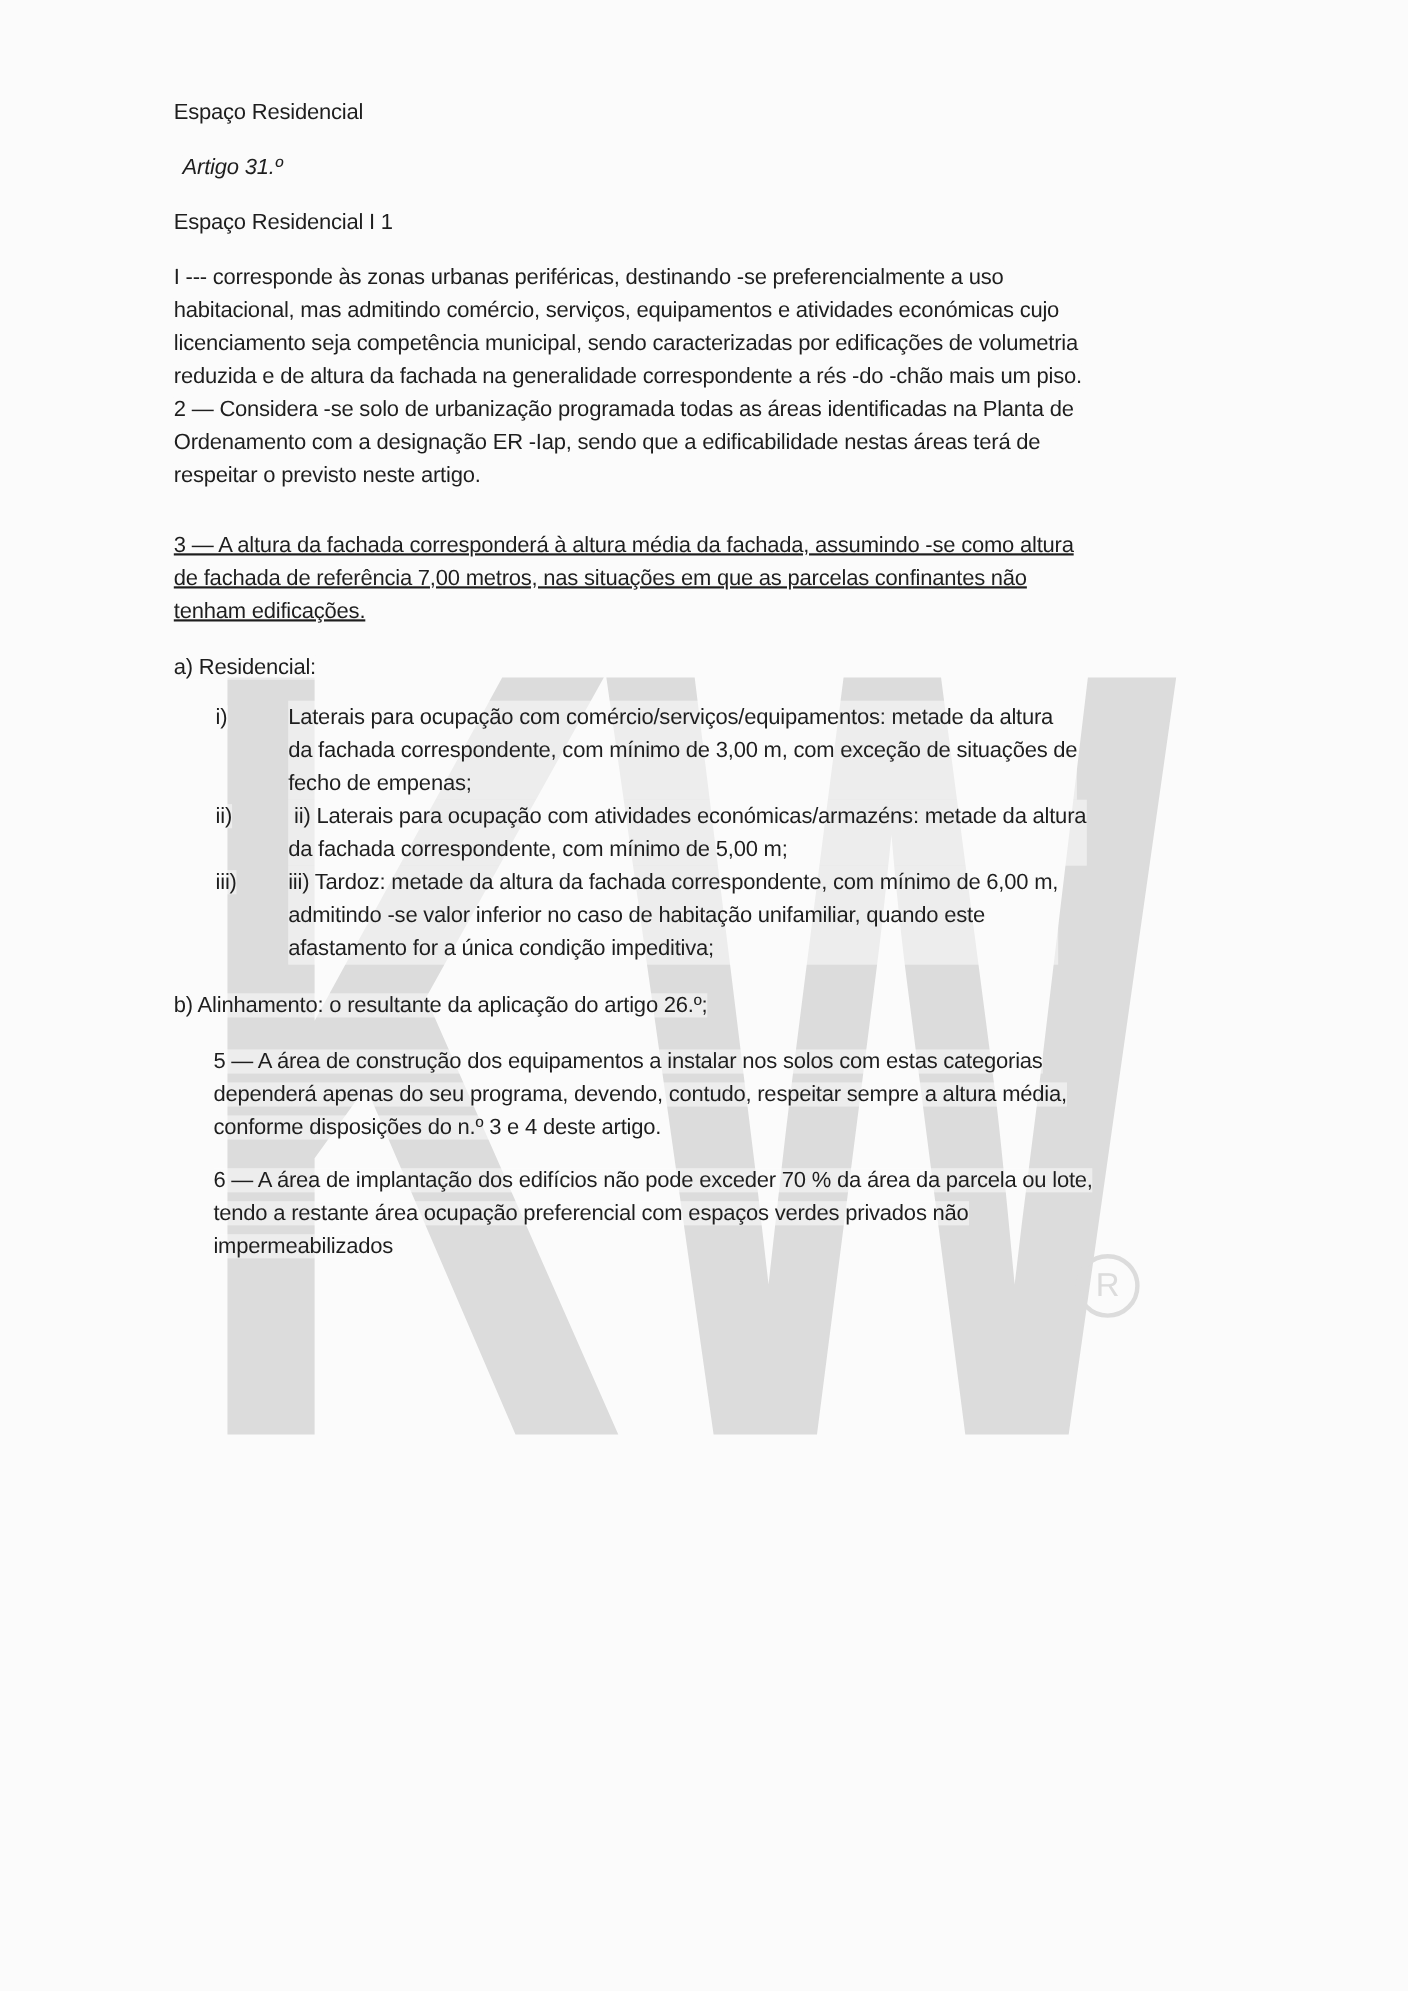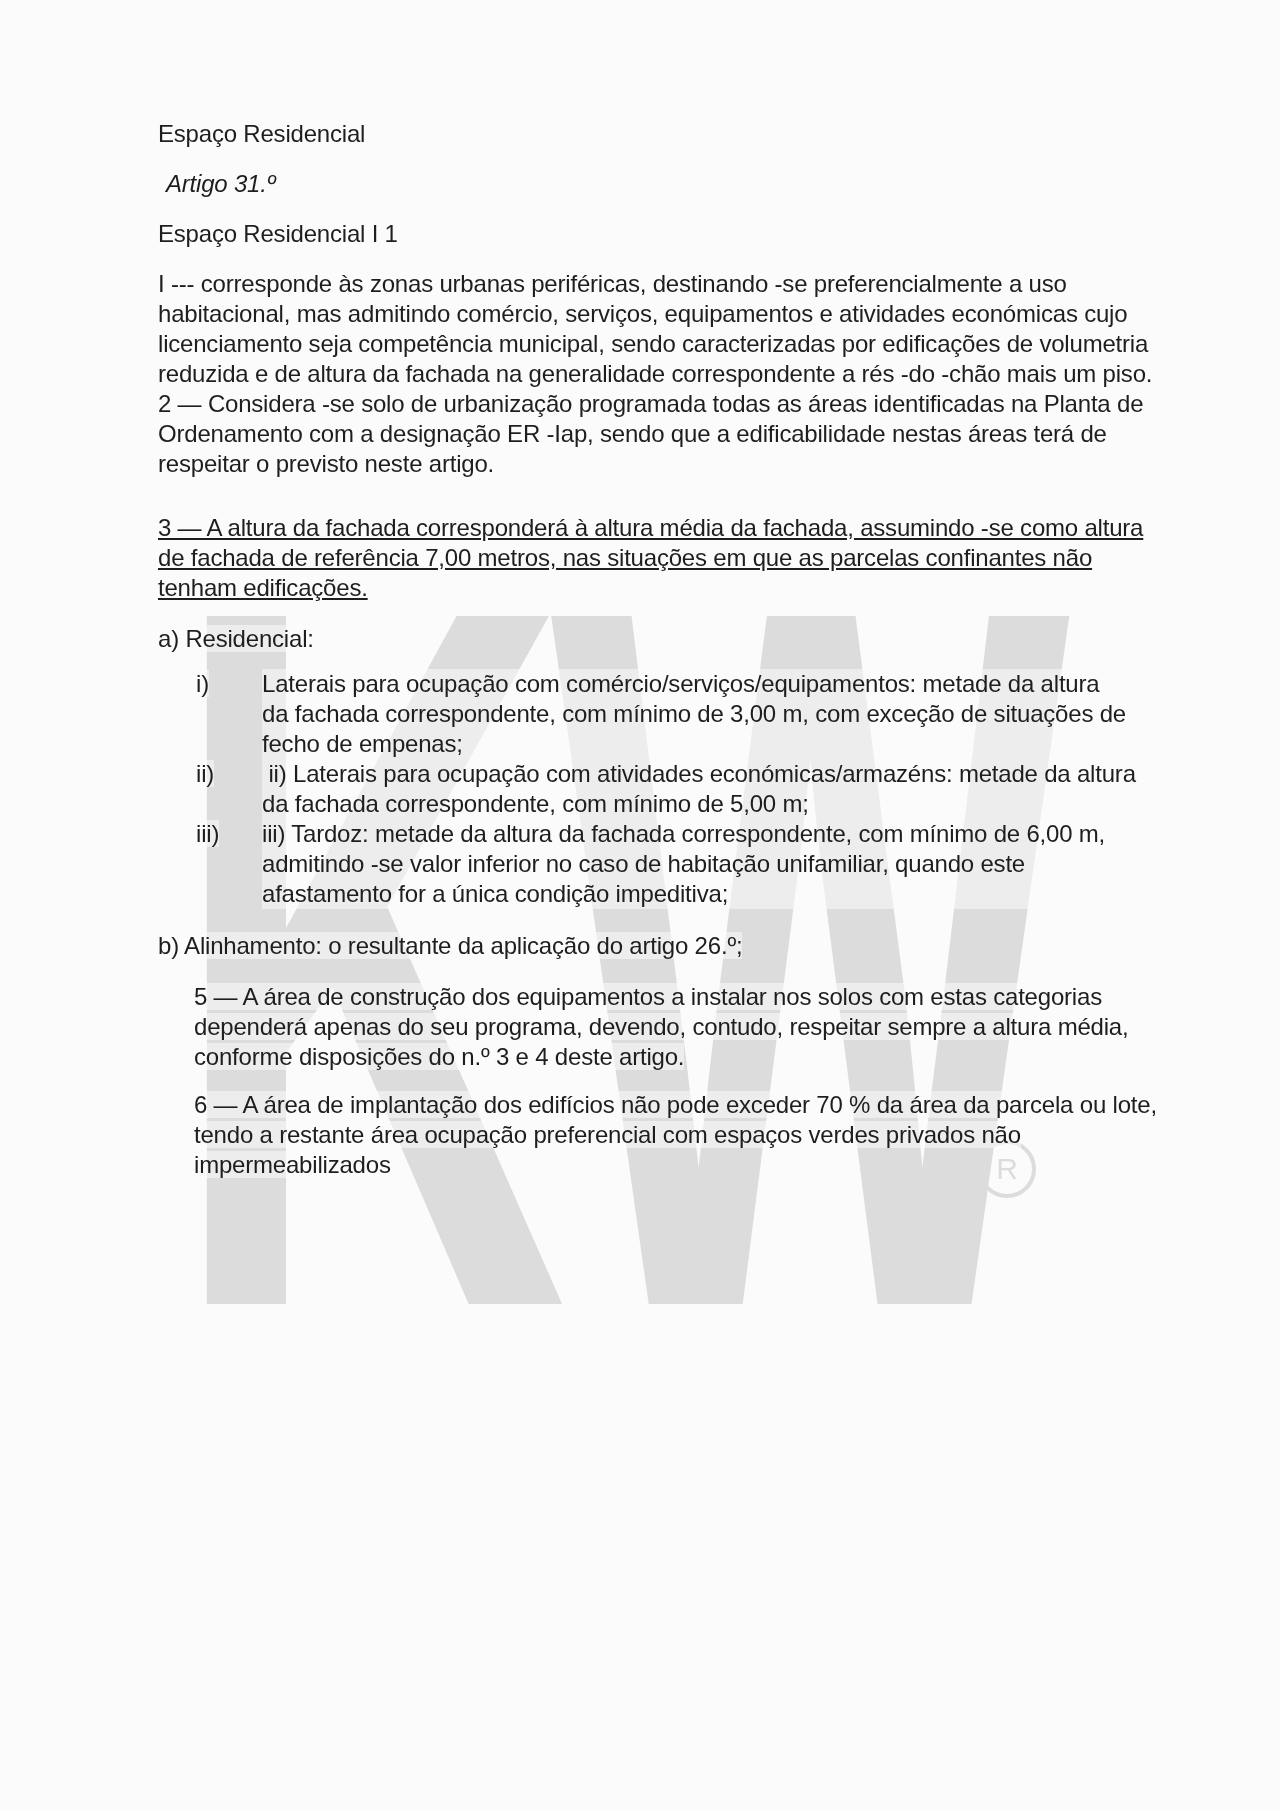--- a/index.html
+++ b/index.html
@@ -33,23 +33,23 @@
     font-size:30px;
     line-height:50px;
     text-align:center;
     z-index:0;
     pointer-events:none;
   }
   
   .content{
     position:relative;
     z-index:1;
-    padding:119px 0 0 158px;
+    padding:87px 0 0 158px;
     color:#1e1e1e;
-    font-size:24px;
+    font-size:20px;
     line-height:30px;
     letter-spacing:-0.2px;
   }
   p{margin:0;}
   .txt{
     white-space:pre-wrap;
     background:rgba(251,251,251,0.55);
     box-decoration-break:clone;
     -webkit-box-decoration-break:clone;
   }

